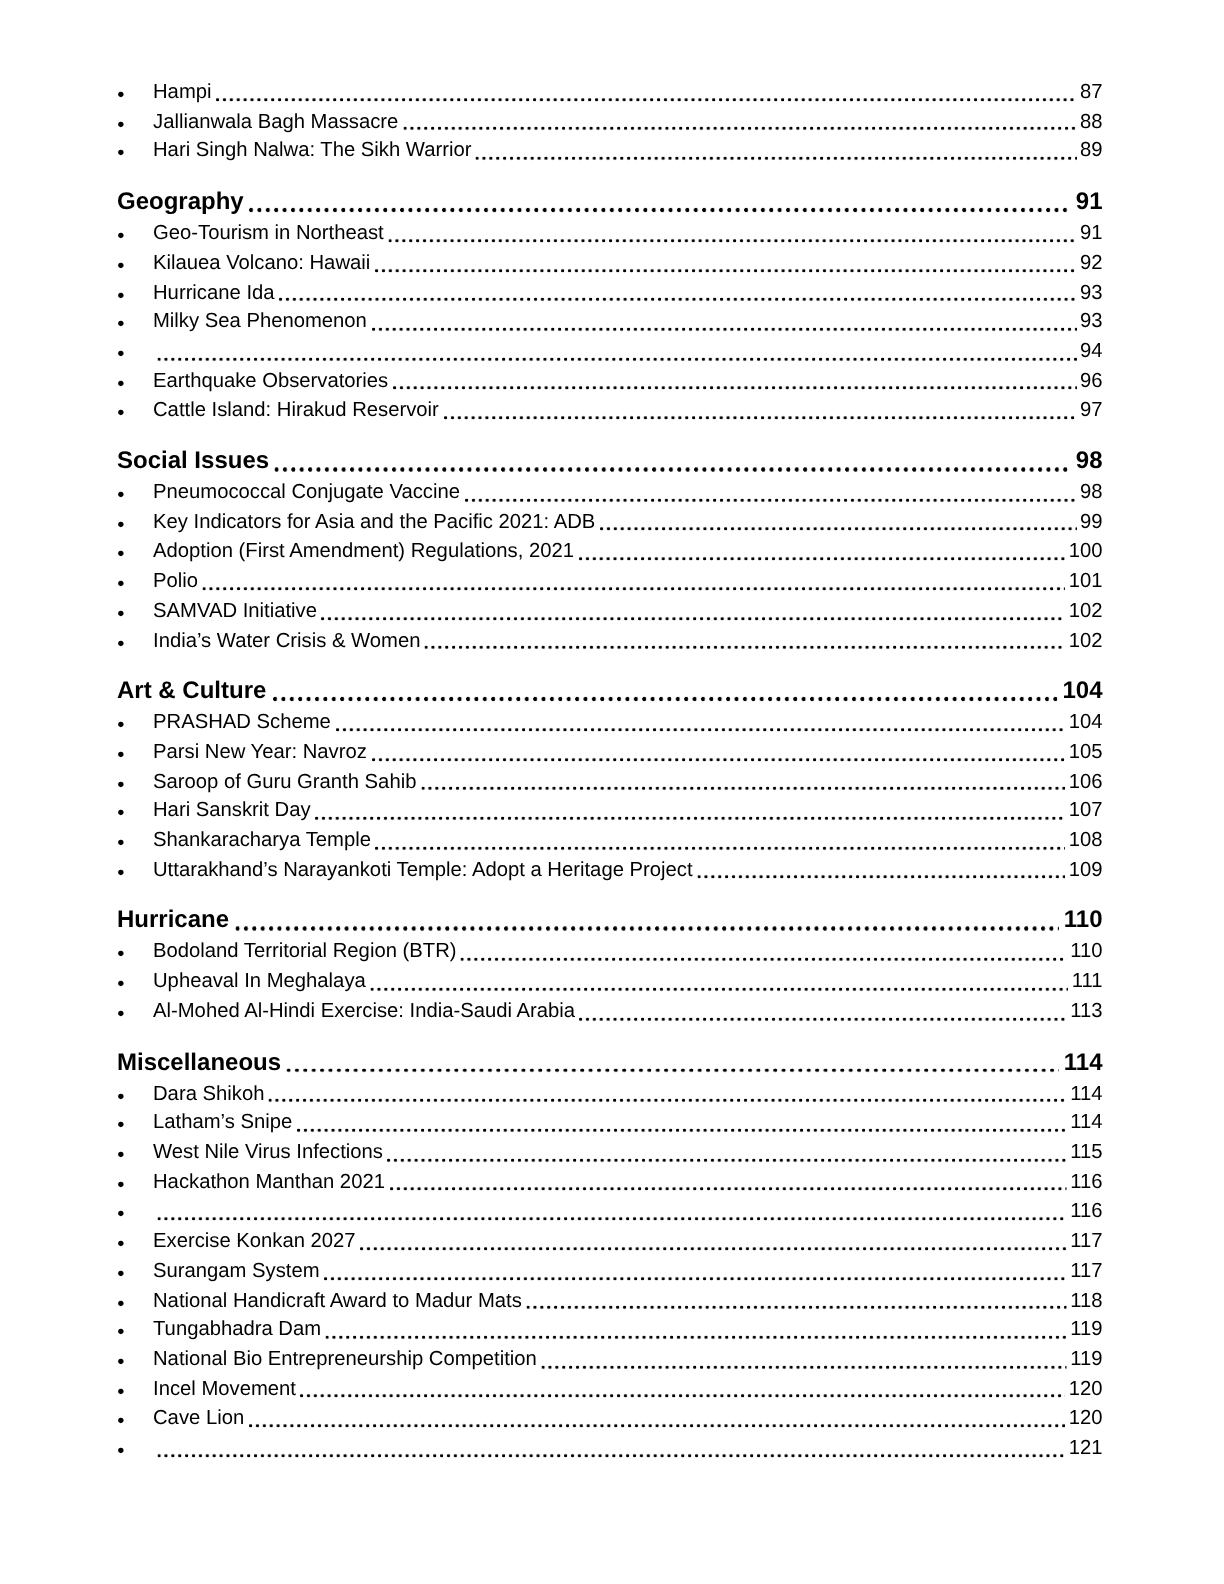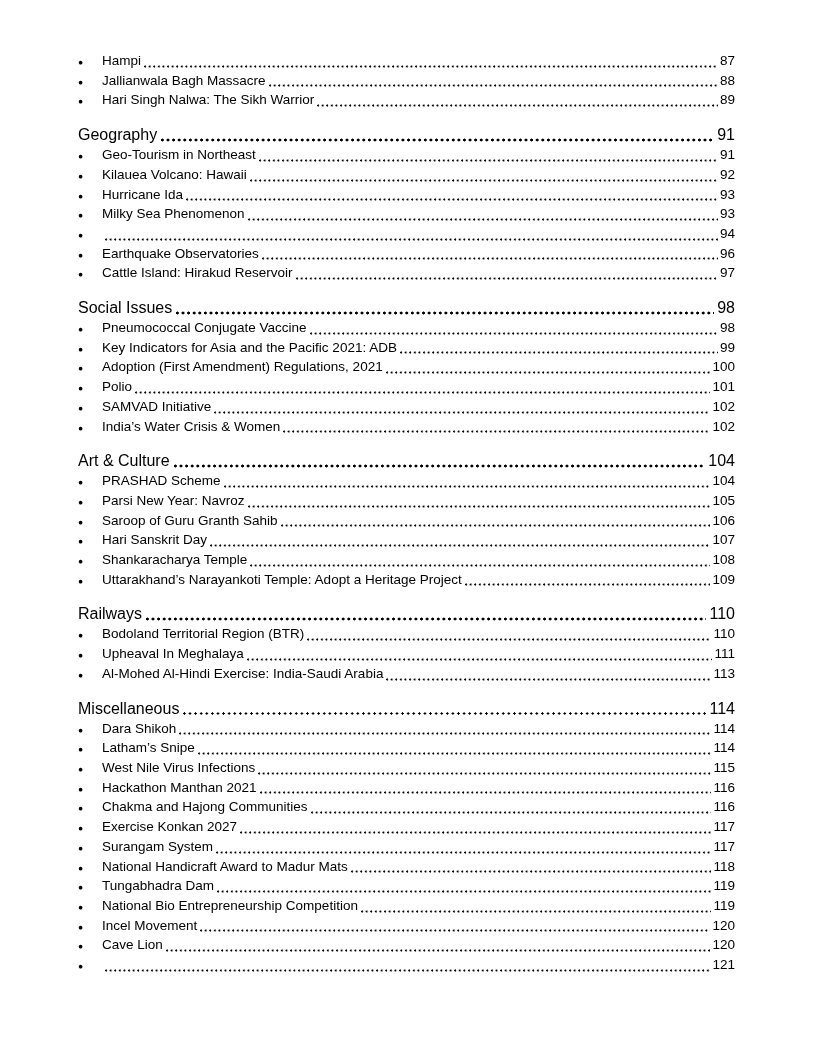--- a/index.html
+++ b/index.html
@@ -29,21 +29,21 @@
     align-self: flex-end;
     height: 3px;
     margin: 0 2px 4px 3px;
     background-image: radial-gradient(circle at 1.1px 1.5px, #000 0.9px, transparent 1.25px);
     background-size: 4.6px 3px;
     background-repeat: repeat-x;
   }
   .pagenum { flex: none; white-space: nowrap; }
   .row.heading {
     font-size: 16px;
-    font-weight: normal;
+    font-weight: bold;
     line-height: 22px;
     margin-top: 13px;
   }
   .row.heading .dots {
     height: 3.5px;
     margin: 0 3px 4.5px 4px;
     background-image: radial-gradient(circle at 1.4px 1.75px, #000 1.15px, transparent 1.5px);
     background-size: 5.6px 3.5px;
   }
 </style>
@@ -196,21 +196,21 @@
     <span class="pagenum">108</span>
   </div>
   <div class="row item">
     <span class="bullet">●</span>
     <span class="label">Uttarakhand’s Narayankoti Temple: Adopt a Heritage Project</span>
     <span class="dots"></span>
     <span class="pagenum">109</span>
   </div>
 
   <div class="row heading">
-    <span class="label">Railways</span>
+    <span class="label">Hurricane</span>
     <span class="dots"></span>
     <span class="pagenum">110</span>
   </div>
   <div class="row item">
     <span class="bullet">●</span>
     <span class="label">Bodoland Territorial Region (BTR)</span>
     <span class="dots"></span>
     <span class="pagenum">110</span>
   </div>
   <div class="row item">
@@ -250,21 +250,20 @@
     <span class="pagenum">115</span>
   </div>
   <div class="row item">
     <span class="bullet">●</span>
     <span class="label">Hackathon Manthan 2021</span>
     <span class="dots"></span>
     <span class="pagenum">116</span>
   </div>
   <div class="row item">
     <span class="bullet">●</span>
-    <span class="label">Chakma and Hajong Communities</span>
     <span class="dots"></span>
     <span class="pagenum">116</span>
   </div>
   <div class="row item">
     <span class="bullet">●</span>
     <span class="label">Exercise Konkan 2027</span>
     <span class="dots"></span>
     <span class="pagenum">117</span>
   </div>
   <div class="row item">

